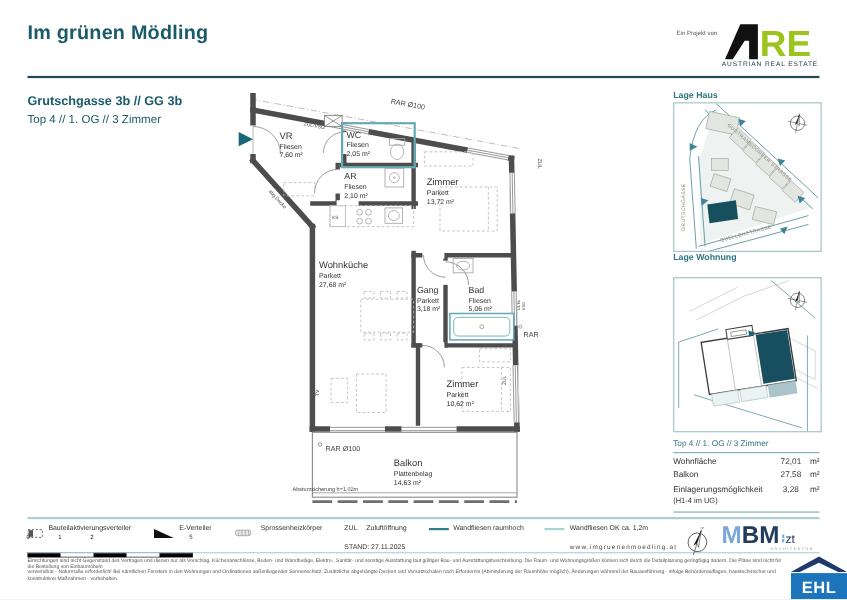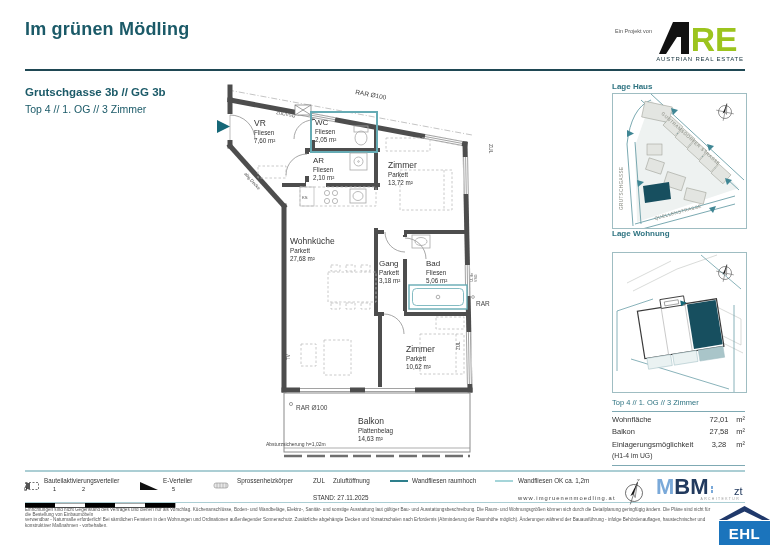--- a/index.html
+++ b/index.html
@@ -26,21 +26,21 @@
   .legend-label{font-size:6.3px;color:#333;white-space:nowrap;}
   .scale-num{font-size:5.5px;color:#222;}
   .stand{font-size:6.3px;color:#333;}
   .www{font-size:5.8px;letter-spacing:1.1px;color:#444;}
   .disc{font-size:4.6px;line-height:5.2px;color:#555;width:688px;}
   .projekt{font-size:5.5px;color:#555;}
   .arecap{font-size:6px;letter-spacing:0.8px;color:#16323c;text-align:center;}
   .mbm{display:flex;align-items:flex-start;}
   .mbm .m1{font-weight:bold;font-size:22px;line-height:20px;color:#7aa9d9;}
   .mbm .m2{font-weight:bold;font-size:22px;line-height:20px;color:#223a5e;}
-  .mbm .zt{font-weight:normal;font-size:11px;color:#223a5e;margin-top:8px;margin-left:20px;}
+  .mbm .zt{font-weight:normal;font-size:11px;color:#223a5e;margin-top:8px;}
   .mbm .dots{display:flex;flex-direction:column;margin:9px 1px 0 2px;}
   .mbm .dots i{width:2.5px;height:2.5px;background:#7aa9d9;margin-bottom:1.5px;}
   .mbmcap{font-size:3.4px;letter-spacing:1.4px;color:#9a9a9a;text-align:right;width:84px;margin-top:0px;}
   svg text{font-family:"Liberation Sans",sans-serif;}
 </style>
 </head>
 <body>
 
 <div class="page">
 

